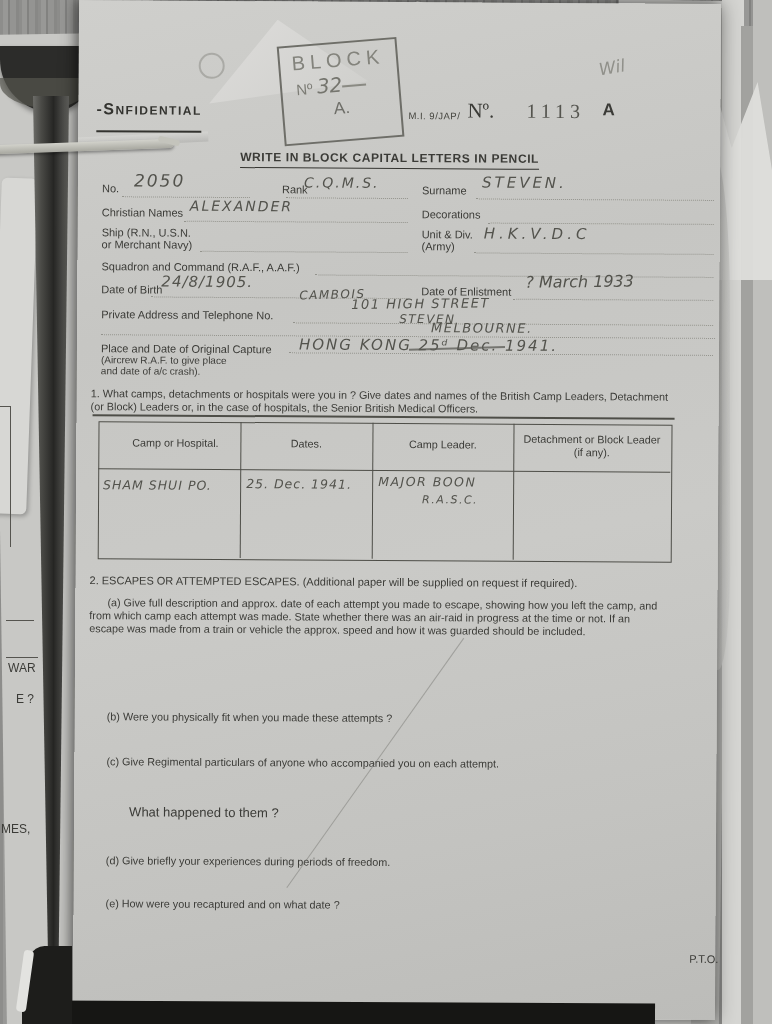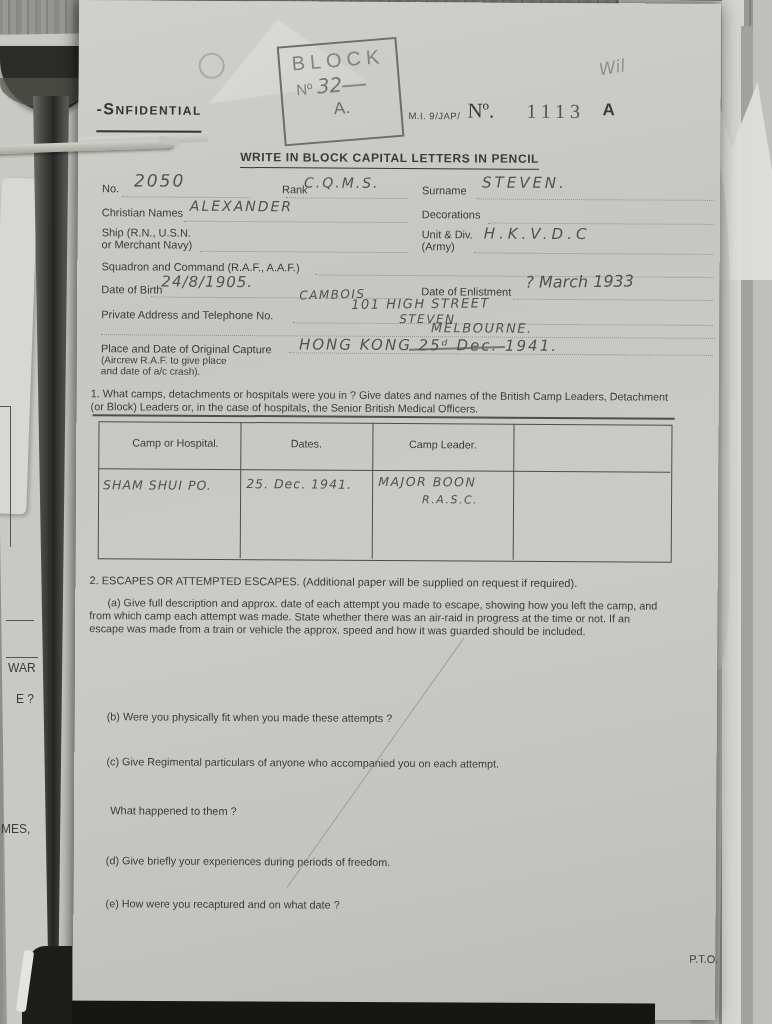--- a/index.html
+++ b/index.html
@@ -131,33 +131,34 @@
 
     <div class="hline" style="left:16px;top:414px;width:582px;border-top:2px solid #4e4e48;"></div>
     <div class="abs" style="left:22px;top:421px;width:572px;height:136px;border:1.5px solid #4e4e48;"></div>
     <div class="hline" style="left:22px;top:468px;width:572px;"></div>
     <div class="vline" style="left:164px;top:421px;height:136px;"></div>
     <div class="vline" style="left:296px;top:421px;height:136px;"></div>
     <div class="vline" style="left:437px;top:421px;height:136px;"></div>
     <div class="cell-head" style="left:22px;top:436px;width:154px;">Camp or Hospital.</div>
     <div class="cell-head" style="left:164px;top:436px;width:132px;">Dates.</div>
     <div class="cell-head" style="left:296px;top:436px;width:141px;">Camp Leader.</div>
+    <div class="cell-head" style="left:442px;top:430px;width:147px;line-height:13px;">Detachment or Block Leader (if any).</div>
     <div class="abs hand nowrap" style="left:27px;top:477px;font-size:12.5px;letter-spacing:1px;">SHAM SHUI PO.</div>
     <div class="abs hand nowrap" style="left:170px;top:475px;font-size:12.5px;letter-spacing:1px;">25. Dec. 1941.</div>
     <div class="abs hand nowrap" style="left:302px;top:472px;font-size:12.5px;letter-spacing:1.5px;">MAJOR BOON</div>
     <div class="abs hand nowrap" style="left:346px;top:491px;font-size:11px;letter-spacing:1.5px;">R.A.S.C.</div>
     <div class="abs hand nowrap" style="left:444px;top:477px;font-size:12.5px;"></div>
 
     <div class="abs print nowrap" style="left:14px;top:574px;font-size:11px;">2.   ESCAPES OR ATTEMPTED ESCAPES.   (Additional paper will be supplied on request if required).</div>
     <div class="abs print nowrap" style="left:32px;top:596px;font-size:10.8px;">(a)   Give full description and approx. date of each attempt you made to escape, showing how you left the camp, and</div>
     <div class="abs print nowrap" style="left:14px;top:609px;font-size:10.8px;">from which camp each attempt was made.   State whether there was an air-raid in progress at the time or not.   If an</div>
     <div class="abs print nowrap" style="left:14px;top:622px;font-size:10.8px;">escape was made from a train or vehicle the approx. speed and how it was guarded should be included.</div>
     <div class="abs print nowrap" style="left:32px;top:710px;font-size:10.8px;">(b)   Were you physically fit when you made these attempts ?</div>
     <div class="abs print nowrap" style="left:32px;top:755px;font-size:10.8px;">(c)   Give Regimental particulars of anyone who accompanied you on each attempt.</div>
-    <div class="abs print nowrap" style="left:36px;top:804px;font-size:11px;">What happened to them ?</div>
+    <div class="abs print nowrap" style="left:55px;top:804px;font-size:13px;">What happened to them ?</div>
     <div class="abs print nowrap" style="left:32px;top:854px;font-size:10.8px;">(d)   Give briefly your experiences during periods of freedom.</div>
     <div class="abs print nowrap" style="left:32px;top:897px;font-size:10.8px;">(e)   How were you recaptured and on what date ?</div>
 
     <div class="abs print nowrap" style="left:616px;top:949px;font-size:11px;">P.T.O.</div>
 
     <div class="abs" style="left:389px;top:636px;width:306px;height:1px;background:rgba(100,100,95,.4);transform:rotate(125deg);transform-origin:left top;"></div>
   </div>
 
   <div class="abs" style="left:-6px;top:142px;width:180px;height:9px;background:linear-gradient(180deg,#d2d2cb,#a8a8a0);border-radius:5px;transform:rotate(-2deg);box-shadow:0 2px 3px rgba(0,0,0,.35);"></div>
   <div class="abs" style="left:158px;top:138px;width:22px;height:6px;background:#c4c4bc;border-radius:3px;transform:rotate(14deg);"></div>

